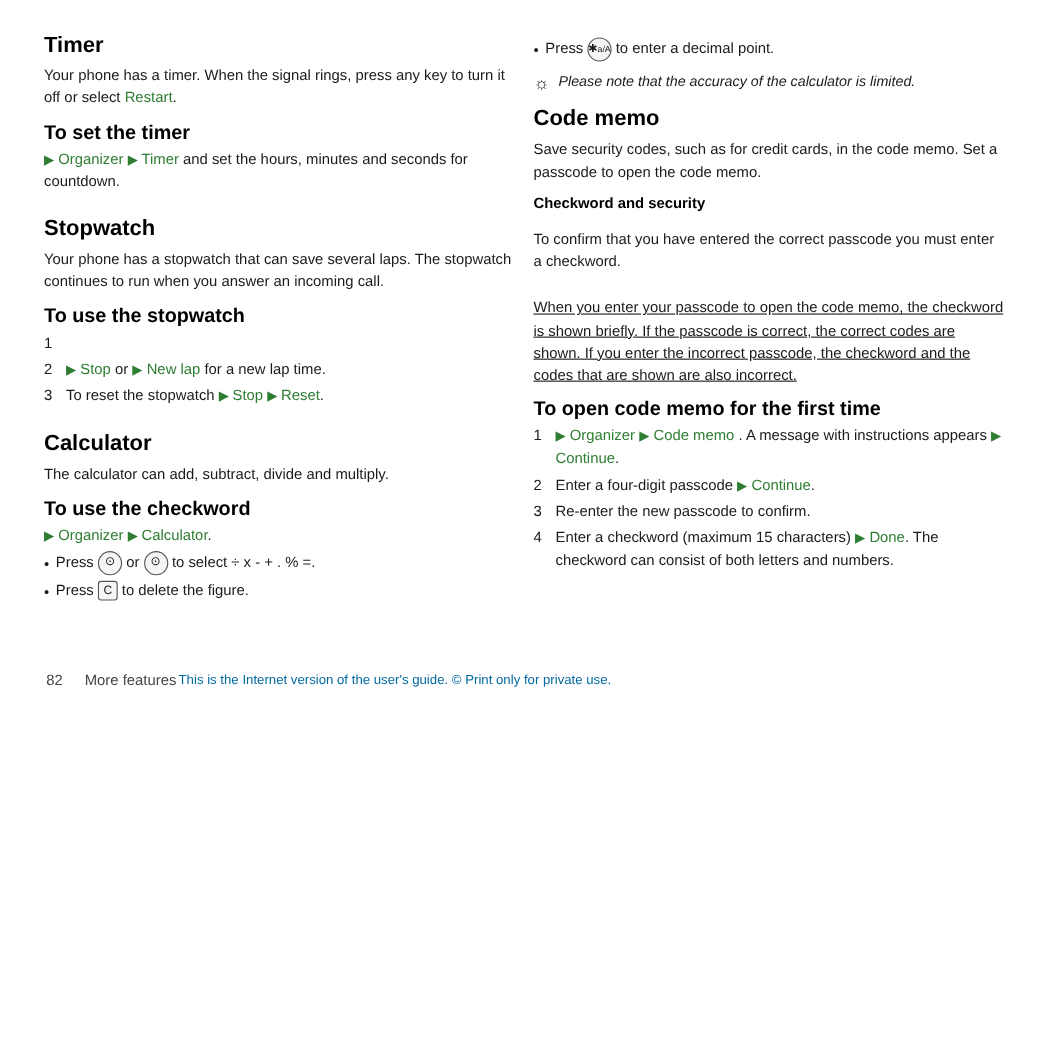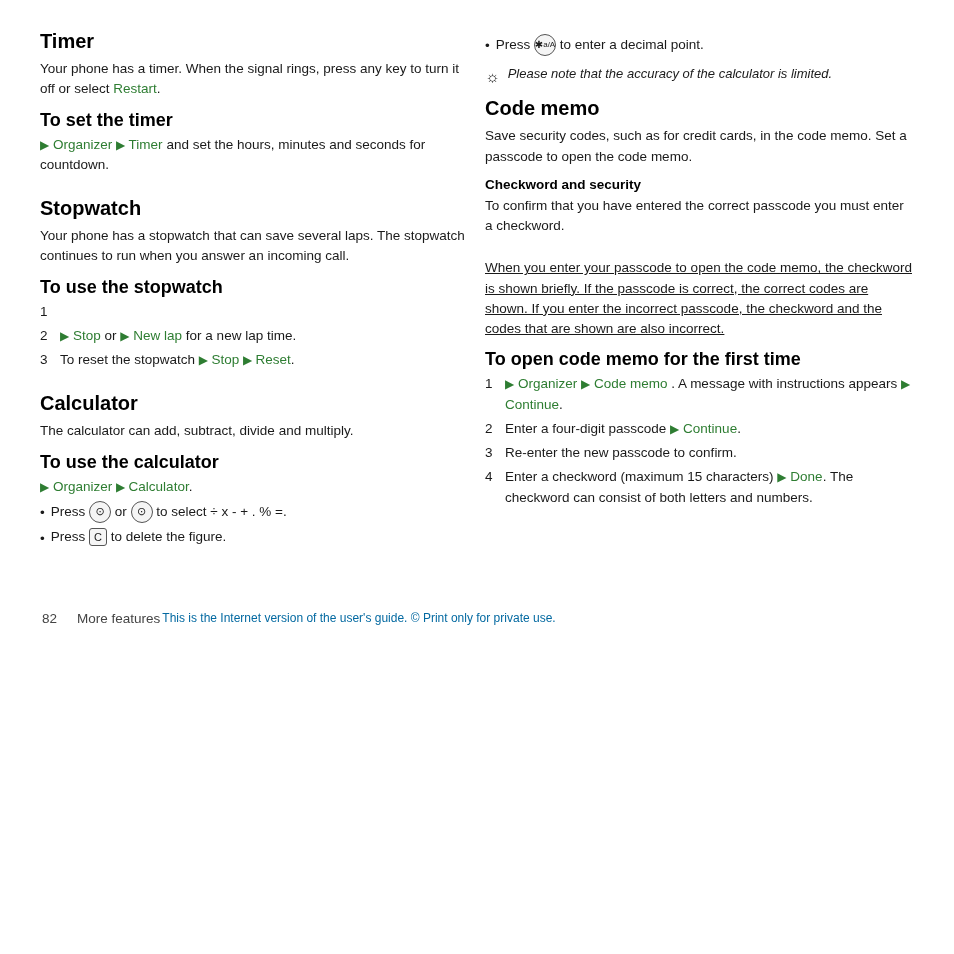--- a/index.html
+++ b/index.html
@@ -40,21 +40,21 @@
     }
     .subsection-title {
       font-weight: bold;
       font-size: 18px;
       margin: 10px 0 4px 0;
       color: #000;
     }
     .subsection-title-plain {
       font-weight: bold;
       font-size: 13.5px;
-      margin: 10px 0 4px 0;
+      margin: 10px 0 16px 0;
       color: #000;
     }
     .link-text {
       color: #2e7d32;
     }
     .step-list {
       margin: 4px 0 4px 0;
       padding: 0;
       list-style: none;
     }
@@ -204,21 +204,21 @@
             <span class="arrow"> ▶ </span>
             <span class="link-text">Reset</span><span>.</span>
           </span>
         </li>
       </ol>
     </div>
 
     <div class="section">
       <div class="section-title">Calculator</div>
       <div class="section-body">The calculator can add, subtract, divide and multiply.</div>
-      <div class="subsection-title">To use the calculator</div>
+      <div class="subsection-title">To use the checkword</div>
       <div class="section-body">
         <span class="arrow">▶</span>
         <span class="link-text"> Organizer</span>
         <span class="arrow"> ▶ </span>
         <span class="link-text">Calculator</span><span>.</span>
       </div>
       <ul class="bullet-list">
         <li>
           <span class="bullet">•</span>
           <span>

